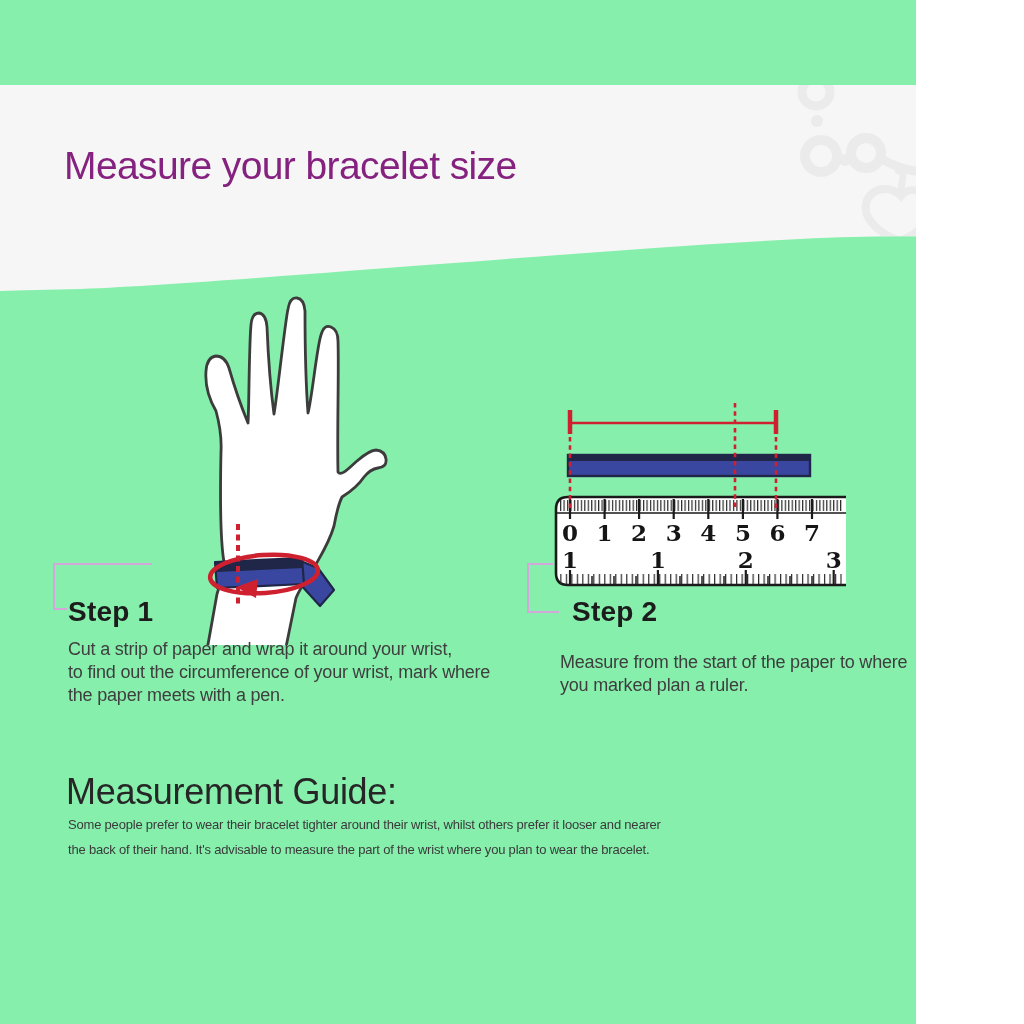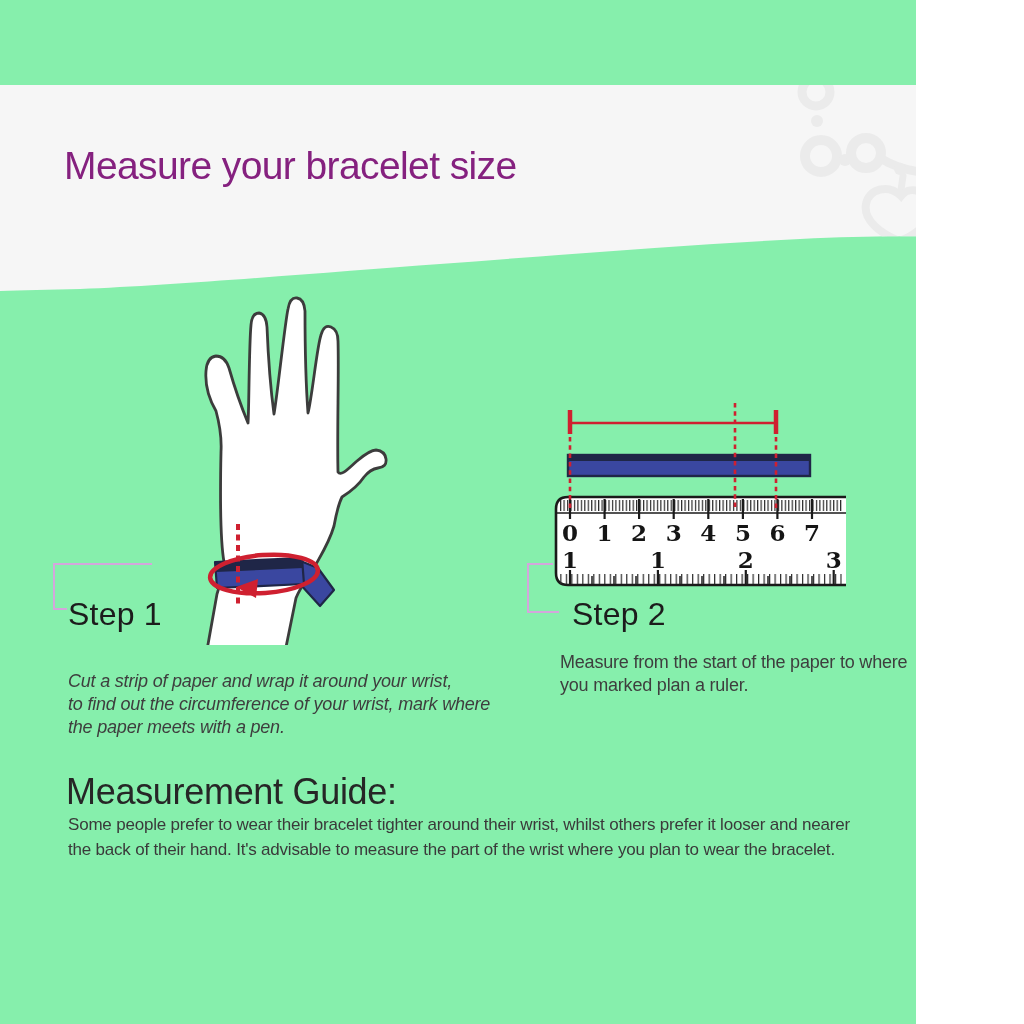--- a/index.html
+++ b/index.html
@@ -10,30 +10,30 @@
 
   .title{left:64px;top:144px;font-size:39px;letter-spacing:-0.6px;color:#85217f;white-space:nowrap;}
 
   .bracket{border-top:2px solid #d4a6dc;border-left:2px solid #d4a6dc;}
   .bracket::after{content:"";position:absolute;left:0;bottom:0;height:2px;background:#d4a6dc;}
   .bracket.b1{left:53px;top:563px;width:97px;height:45px;}
   .bracket.b1::after{width:12px;}
   .bracket.b2{left:527px;top:563px;width:24px;height:48px;}
   .bracket.b2::after{width:30px;}
 
-  .step-heading{font-size:32px;font-weight:normal;color:#1c1c1c;white-space:nowrap;letter-spacing:0.2px;}
+  .step-heading{font-size:28px;font-weight:bold;color:#1c1c1c;white-space:nowrap;letter-spacing:0.2px;}
   .sh1{left:68px;top:596px;}
   .sh2{left:572px;top:596px;}
 
   .step-text{font-size:18px;line-height:23px;letter-spacing:-0.2px;color:#3e3e3e;white-space:nowrap;}
-  .st1{left:68px;top:670px;font-style:italic;}
+  .st1{left:68px;top:638px;}
   .st2{left:560px;top:651px;}
 
   .guide-heading{left:66px;top:771px;font-size:36px;color:#262626;letter-spacing:-0.3px;white-space:nowrap;}
-  .guide-text{left:68px;top:812px;font-size:17px;line-height:25px;letter-spacing:-0.2px;color:#3a3a3a;white-space:nowrap;}
+  .guide-text{left:68px;top:812px;font-size:13px;line-height:25px;letter-spacing:-0.2px;color:#3a3a3a;white-space:nowrap;}
 
   .ruler-num{font-family:"DejaVu Serif","Liberation Serif",serif;font-weight:bold;font-size:23px;fill:#151515;}
 </style>
 </head>
 <body>
 
 <div class="page">
 
   <svg class="abs" style="left:0;top:0" width="1024" height="310" viewBox="0 0 1024 310">
     <defs>

